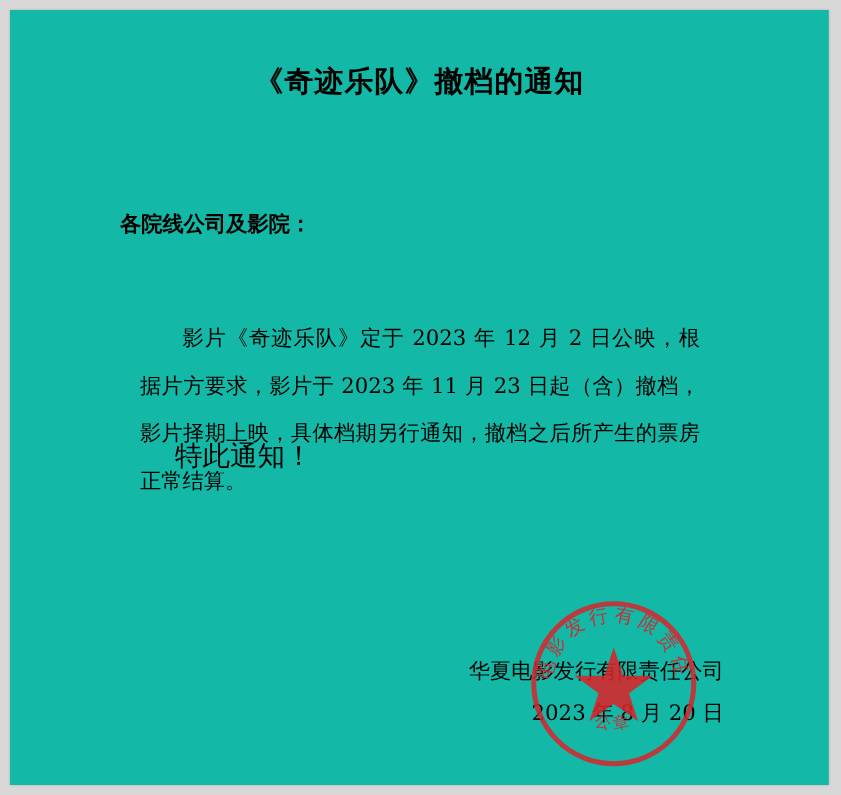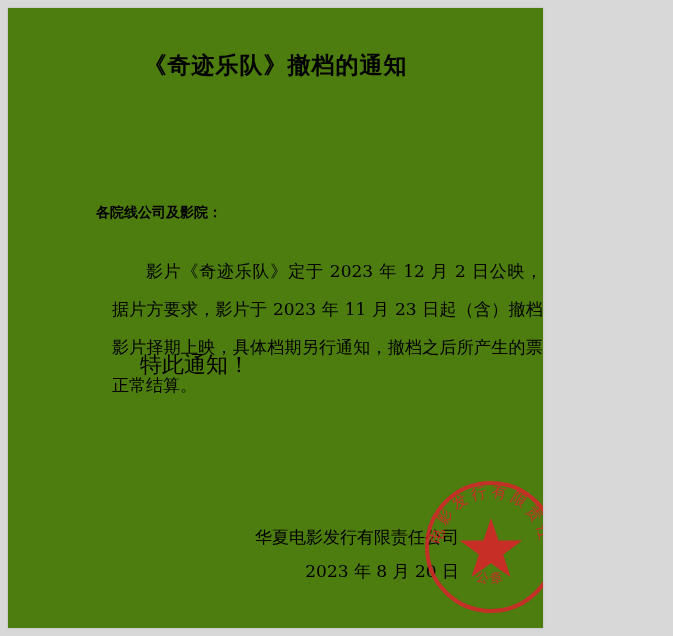--- a/index.html
+++ b/index.html
@@ -9,23 +9,23 @@
   }
   body {
     width: 673px;
     height: 636px;
     font-family: "Liberation Serif", serif;
   }
   .page {
     position: absolute;
     left: 8px;
     top: 8px;
-    width: 535px;
+    width: 655px;
     height: 620px;
-    background: #4d7c0f;
+    background: #14b8a6;
     box-shadow: 0 0 2px rgba(0,0,0,0.18);
     overflow: hidden;
   }
   .doc-title {
     position: absolute;
     top: 42px;
     left: 0;
     width: 100%;
     text-align: center;
     font-family: "DejaVu Serif", serif;
@@ -33,23 +33,22 @@
     font-size: 23px;
     letter-spacing: 1px;
     color: #000;
   }
   .salutation {
     position: absolute;
     top: 160px;
     left: 88px;
     font-family: "DejaVu Serif", serif;
     font-weight: bold;
-    font-size: 14px;
+    font-size: 17px;
     color: #000;
-    margin-top: 36px;
   }
   .body-text {
     position: absolute;
     top: 228px;
     left: 88px;
     width: 480px;
     font-family: "DejaVu Serif", serif;
     font-size: 17px;
     line-height: 38px;
     color: #000;

